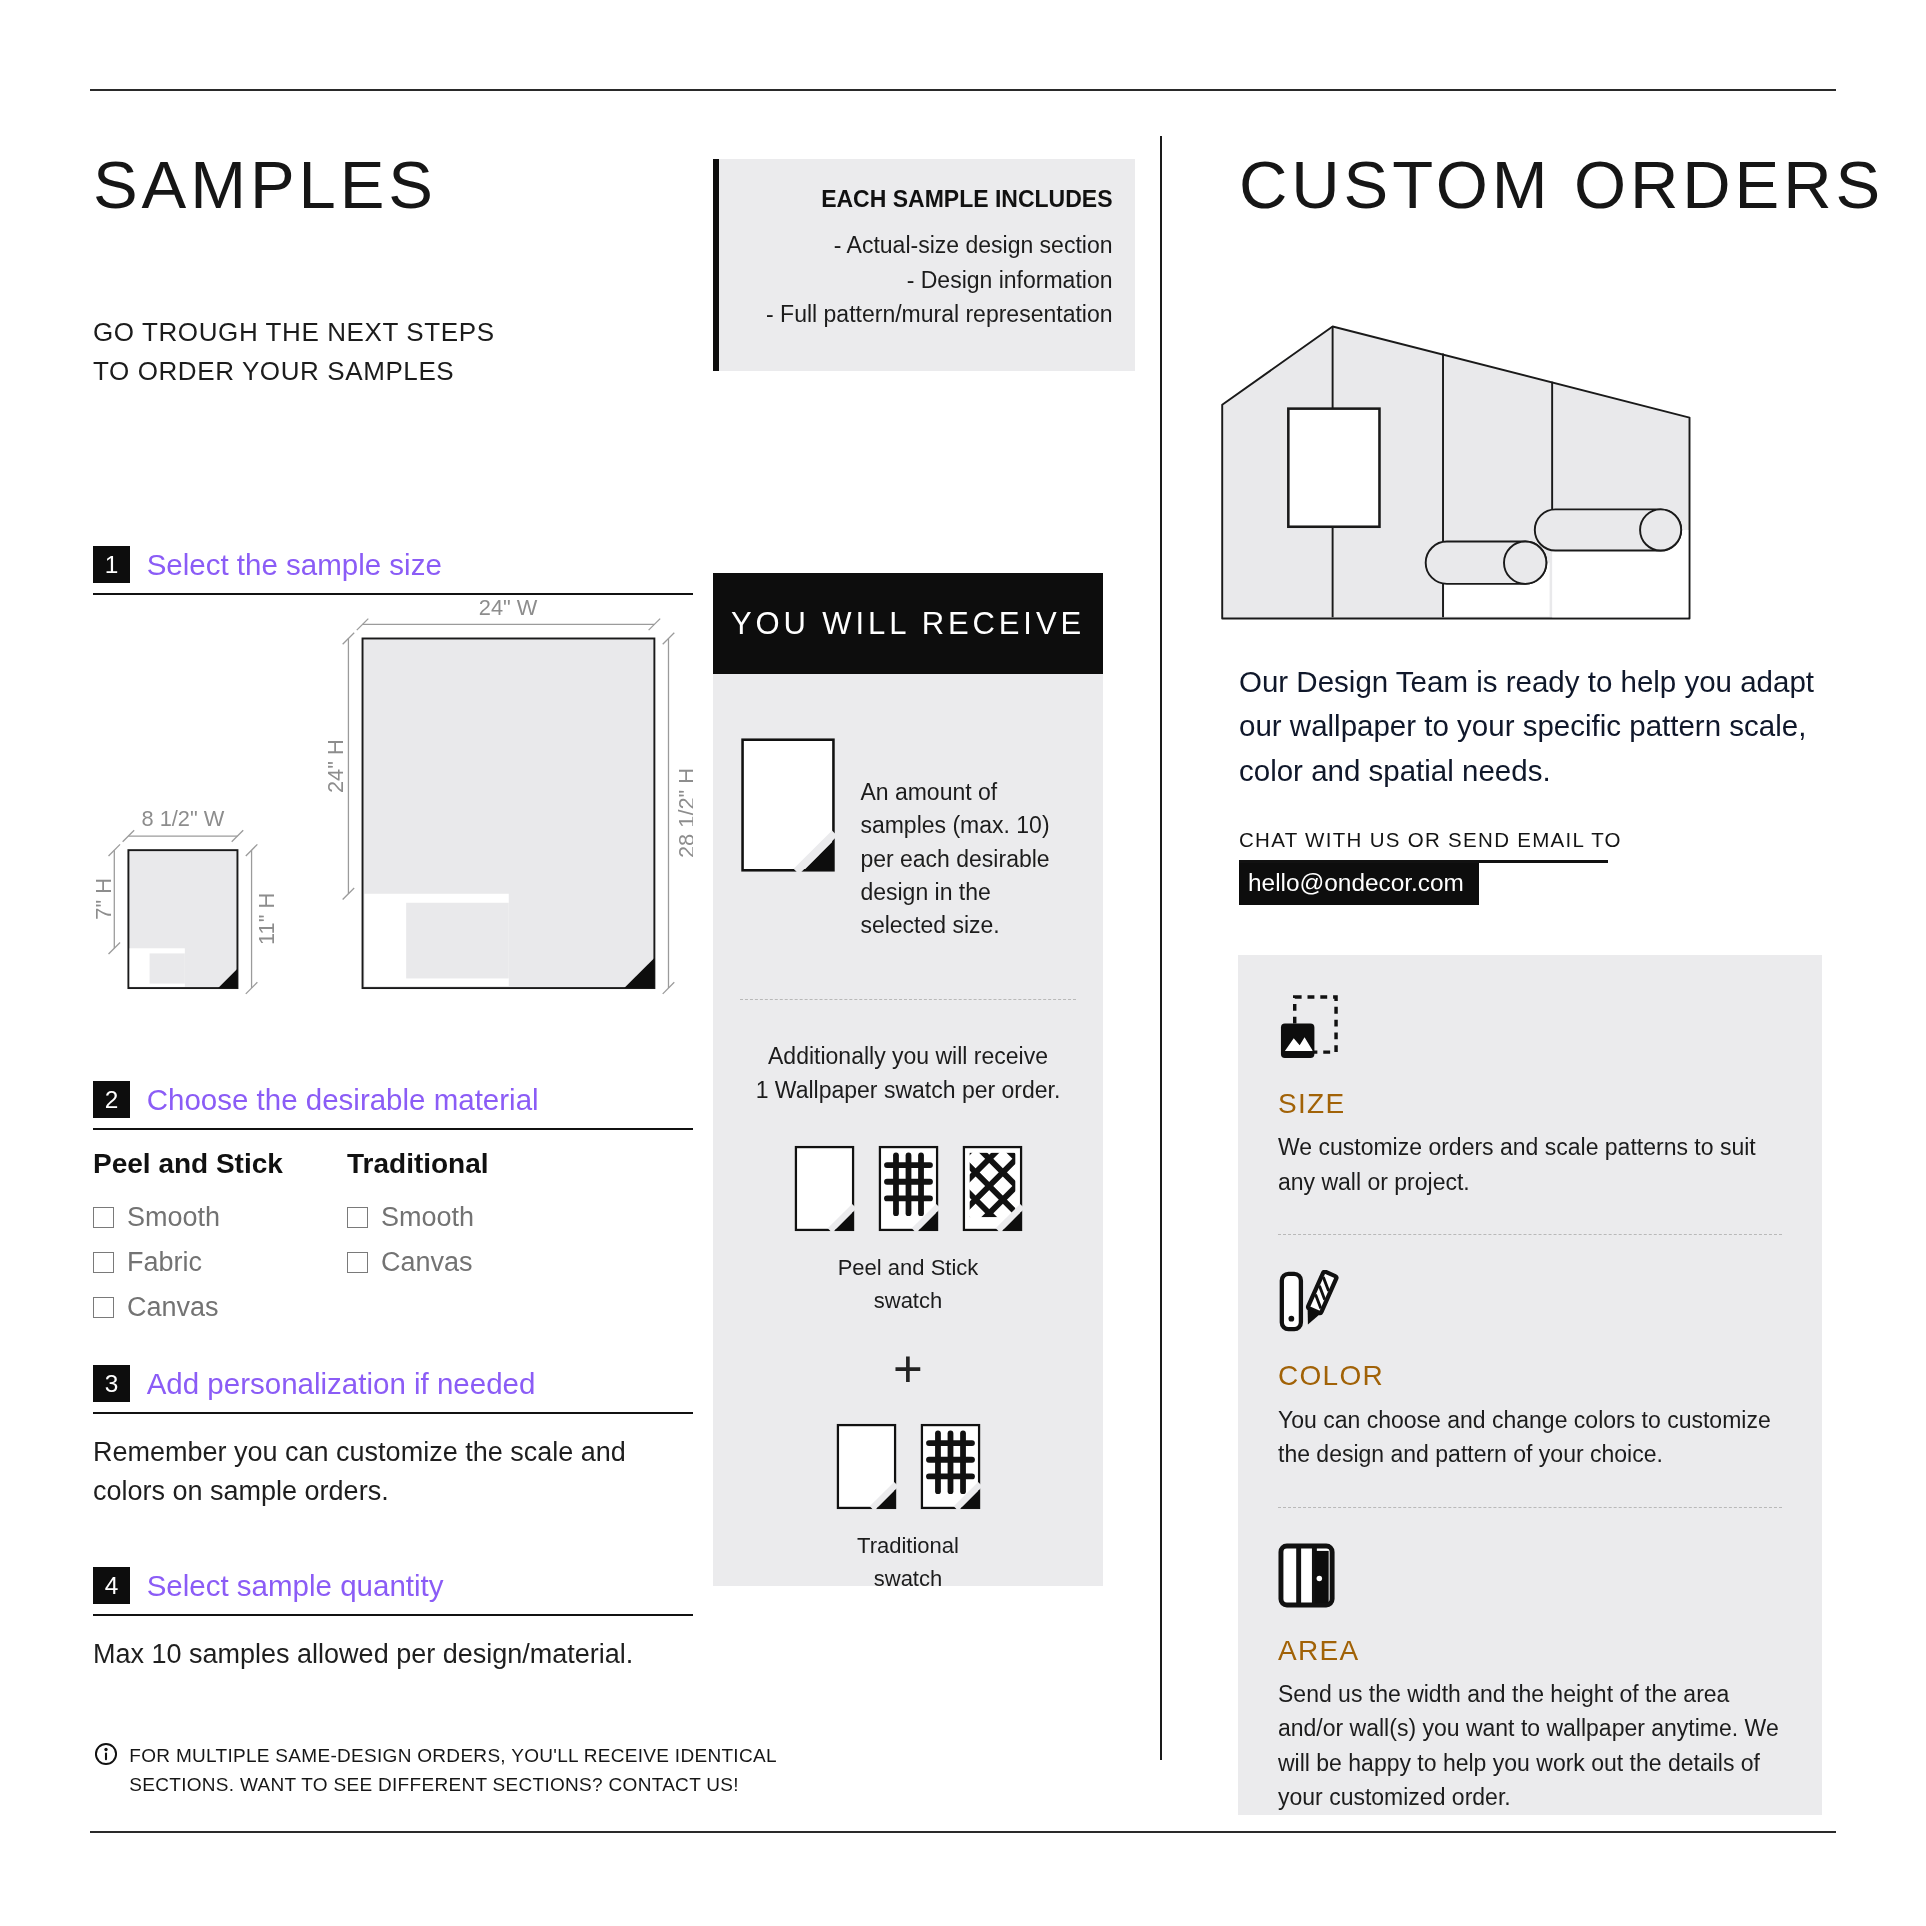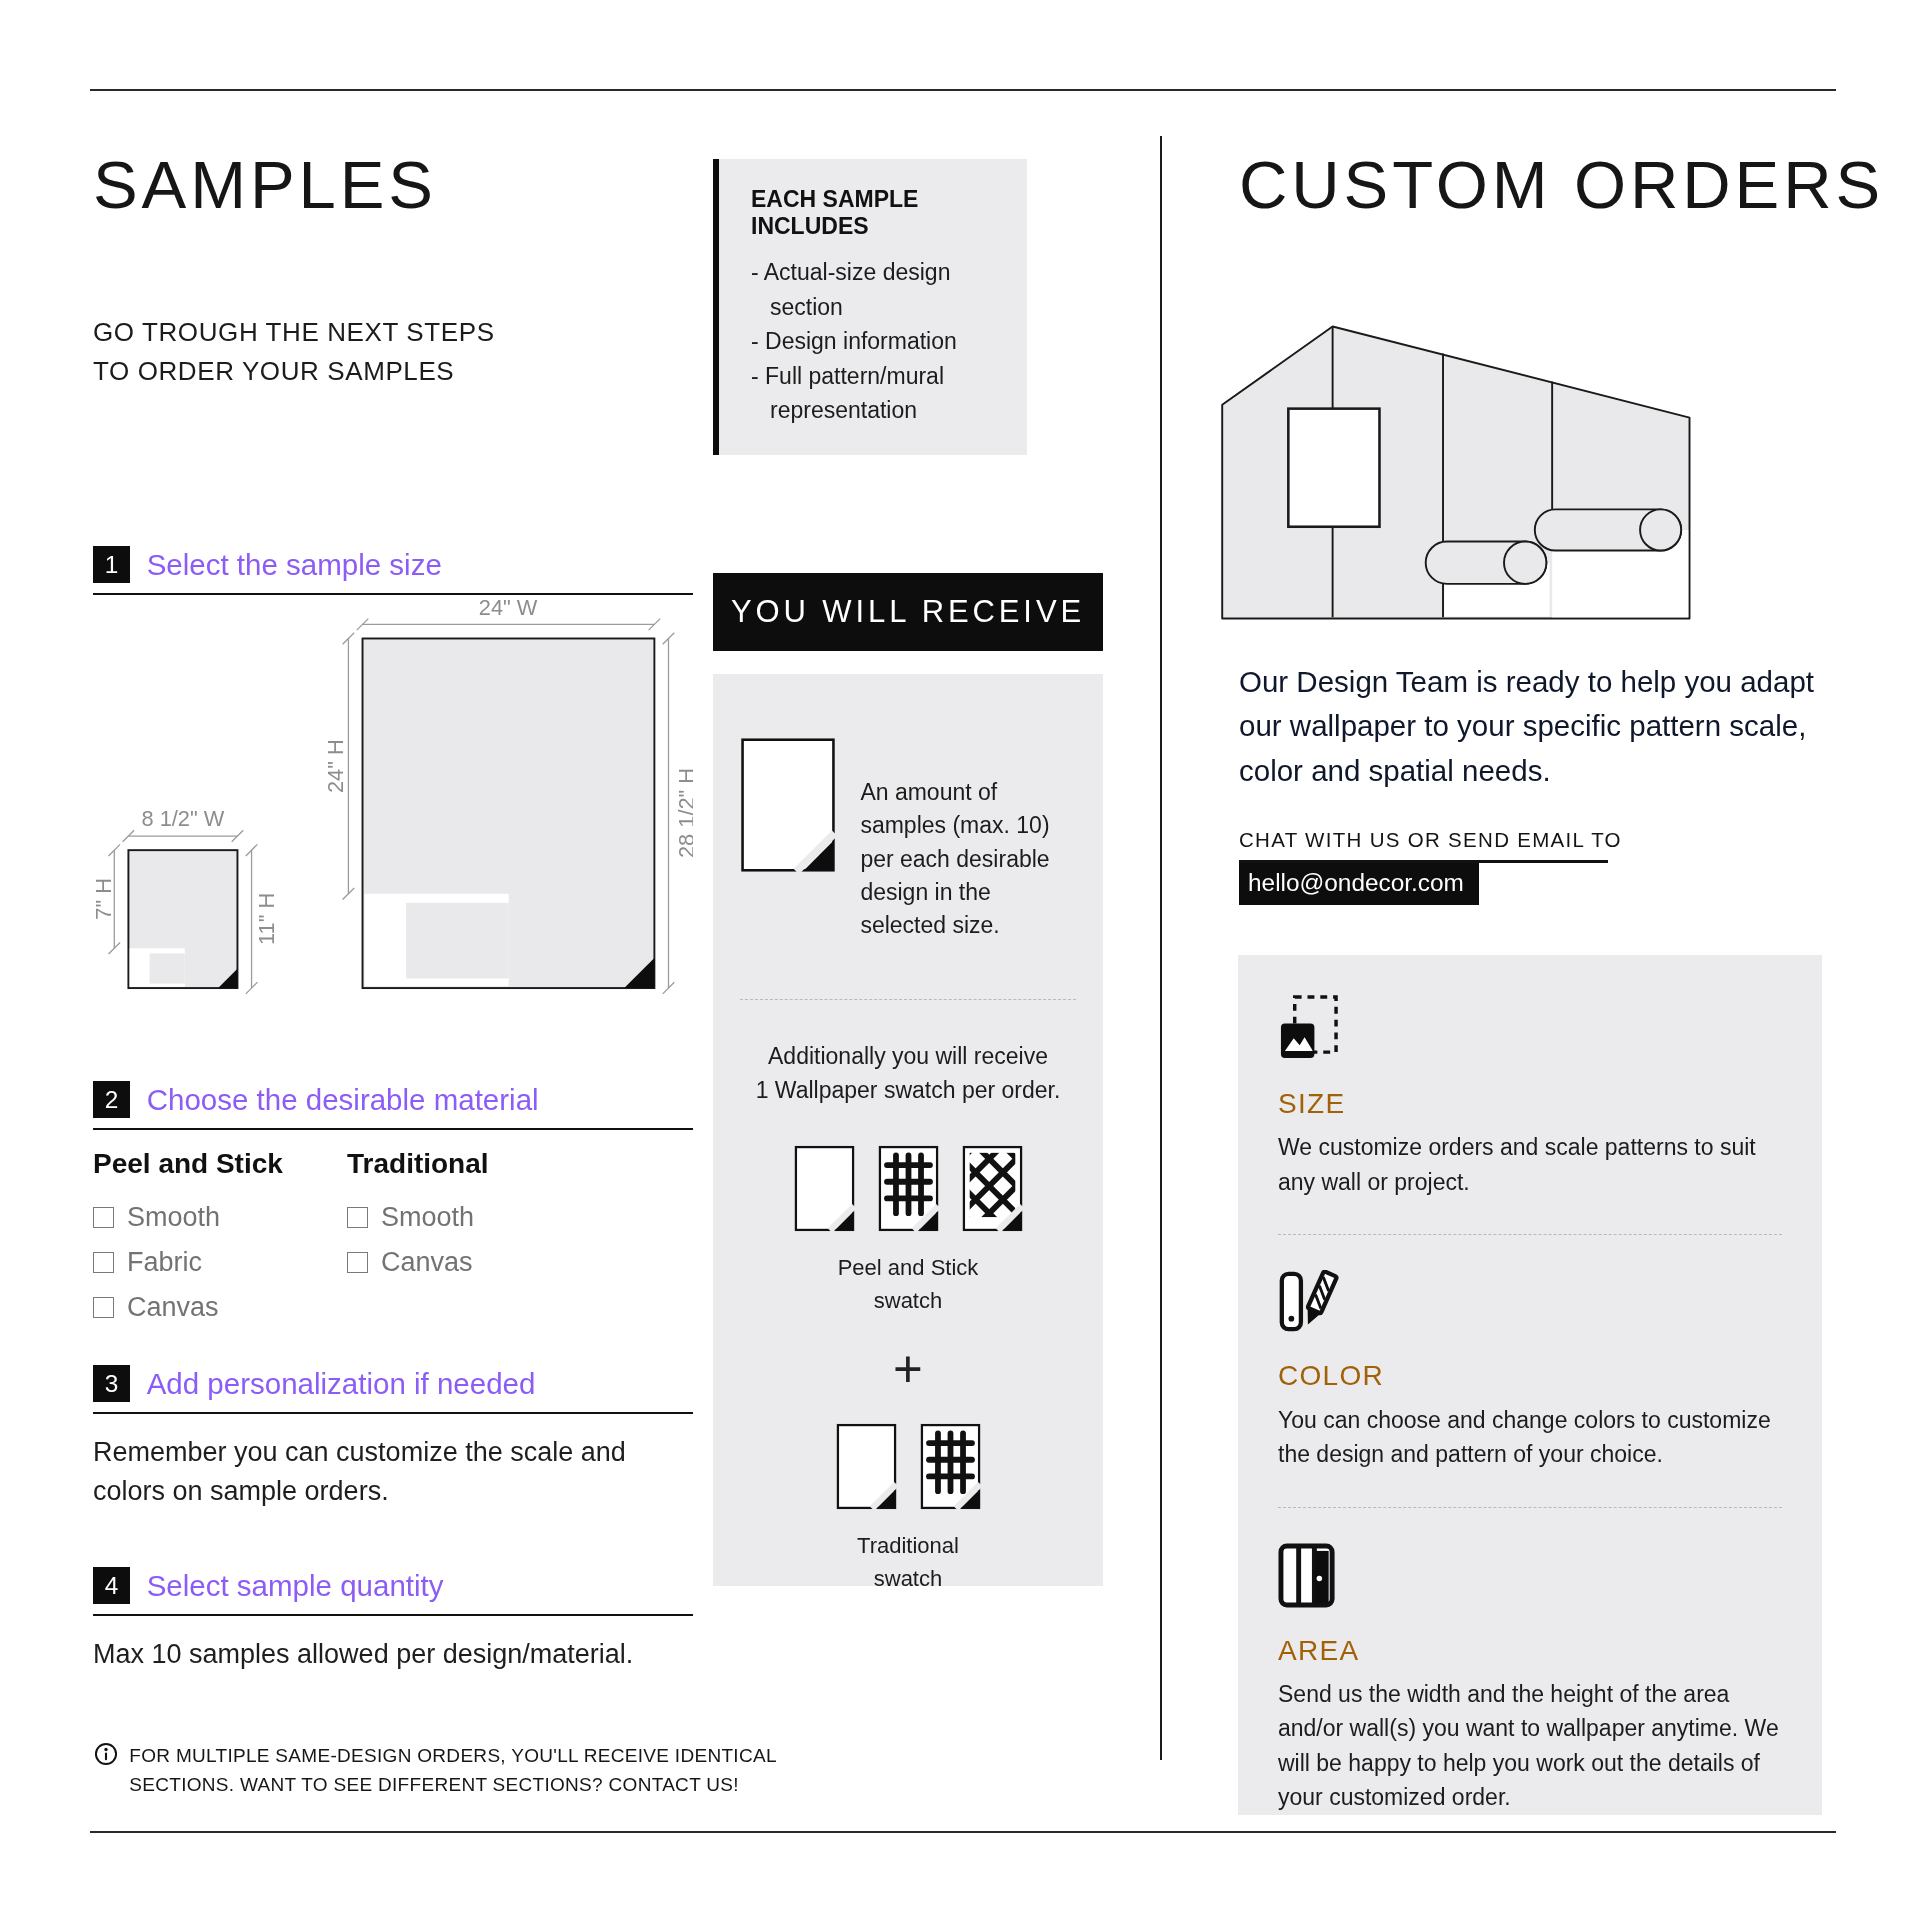--- a/index.html
+++ b/index.html
@@ -20,25 +20,25 @@
   .step-badge{width:37px;height:37px;background:#0d0d0d;color:#fff;font-size:24.4px;display:flex;align-items:center;justify-content:center;flex:none;}
   .step-label{font-size:29.5px;margin-left:16.7px;color:#8b5cf6;}
   .step-body{font-size:27px;line-height:1.45;margin-top:19px;color:#1e1e1e;}
   .mat-col-title{font-size:28px;font-weight:bold;color:#111;margin-bottom:22px;}
   .opt-row{display:flex;align-items:center;margin-bottom:14px;}
   .cb{width:19px;height:19px;border:1.9px solid #7a7a7a;background:#fff;flex:none;}
   .opt-label{font-size:27px;margin-left:13px;color:#737373;}
   .footnote{display:flex;align-items:flex-start;}
   .footnote-text{font-size:19px;line-height:1.55;letter-spacing:0.3px;color:#161616;margin-left:10.3px;}
   
-  #includes-box{position:absolute;left:713px;top:159px;width:314px;min-height:212px;box-sizing:border-box;
-    background:#ebebed;border-left:6.4px solid #0d0d0d;padding:27px 22.5px 27px 32px;}
+  #includes-box{position:absolute;left:713px;top:159px;width:422px;min-height:212px;box-sizing:border-box;
+    background:#ebebed;border-left:6.4px solid #0d0d0d;padding:27px 22.5px 27px 32px;text-align:right;}
   .includes-title{font-size:23px;font-weight:bold;color:#111;margin-bottom:15.4px;}
   .inc-item{font-size:23px;line-height:1.5;color:#1c1c1c;padding-left:19px;text-indent:-19px;}
-  #receive-banner{position:absolute;left:713px;top:573px;width:390px;height:78px;background:#0d0d0d;
+  #receive-banner{position:absolute;left:713px;top:573px;width:390px;height:101px;background:#0d0d0d;
     display:flex;align-items:center;justify-content:center;color:#fff;font-size:31px;letter-spacing:3.9px;white-space:nowrap;}
   #receive-panel{position:absolute;left:713px;top:674px;width:390px;height:912px;background:#ebebed;
     box-sizing:border-box;padding:0 27px;text-align:center;}
   .sample-row{display:flex;align-items:flex-start;text-align:left;margin-top:63px;}
   .sample-row-text{font-size:23px;line-height:1.45;margin-left:24.4px;margin-top:39px;color:#1c1c1c;}
   .dashed-div{border-top:1.3px dashed #b9b9b9;height:0;}
   .panel-center-text{font-size:23px;line-height:1.5;color:#1c1c1c;}
   .swatch-row{display:flex;justify-content:center;gap:23px;align-items:flex-end;}
   .swatch-label{font-size:22px;line-height:1.5;color:#1c1c1c;}
   .plus{font-size:51px;font-weight:300;color:#222;line-height:1;}

